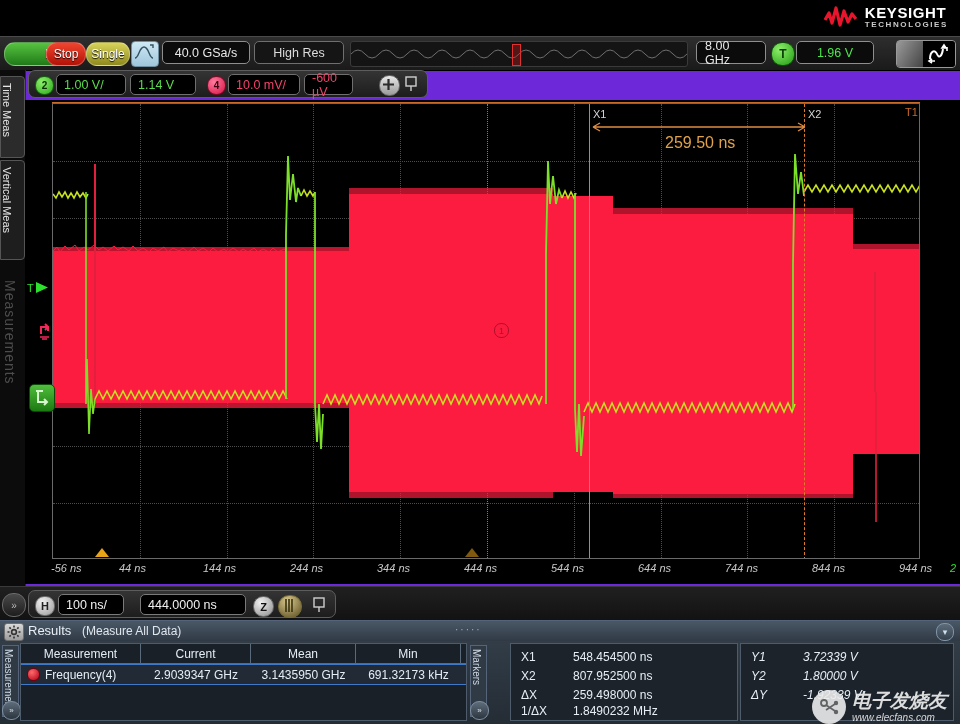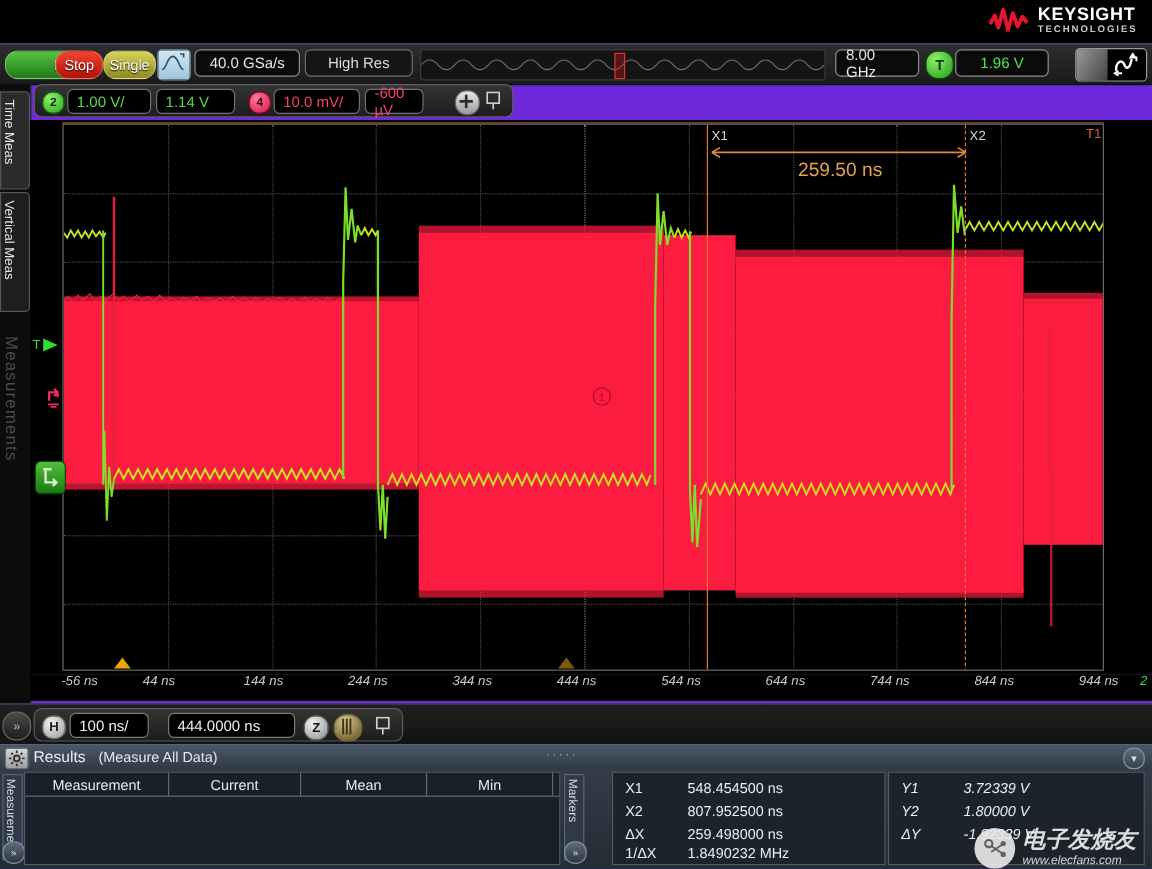--- a/index.html
+++ b/index.html
@@ -468,20 +468,29 @@
     <div class="vchev" style="left:470px;top:80px">»</div>
 
     <div class="mtable">
       <div class="mthead">
         <div class="mth" style="width:120px">Measurement</div>
         <div class="mth" style="width:110px">Current</div>
         <div class="mth" style="width:105px">Mean</div>
         <div class="mth" style="width:105px">Min</div>
         <div class="mth" style="width:5px;border-right:none"></div>
       </div>
+      <div class="mtrow">
+        <div class="mtd" style="width:120px;padding-left:0">
+          <span class="errdot"></span>
+          <span>Frequency(4)</span>
+        </div>
+        <div class="mtd ctr" style="width:110px">2.9039347 GHz</div>
+        <div class="mtd ctr" style="width:105px">3.1435950 GHz</div>
+        <div class="mtd ctr" style="width:105px">691.32173 kHz</div>
+      </div>
     </div>
 
     <div class="mkbox" id="mkx">
       <div class="mkrow mkname" style="top:6px">X1</div>
       <div class="mkrow mkvalue" style="top:6px">548.454500 ns</div>
       <div class="mkrow mkname" style="top:25px">X2</div>
       <div class="mkrow mkvalue" style="top:25px">807.952500 ns</div>
       <div class="mkrow mkname" style="top:44px">ΔX</div>
       <div class="mkrow mkvalue" style="top:44px">259.498000 ns</div>
       <div class="mkrow mkname" style="top:60px">1/ΔX</div>

